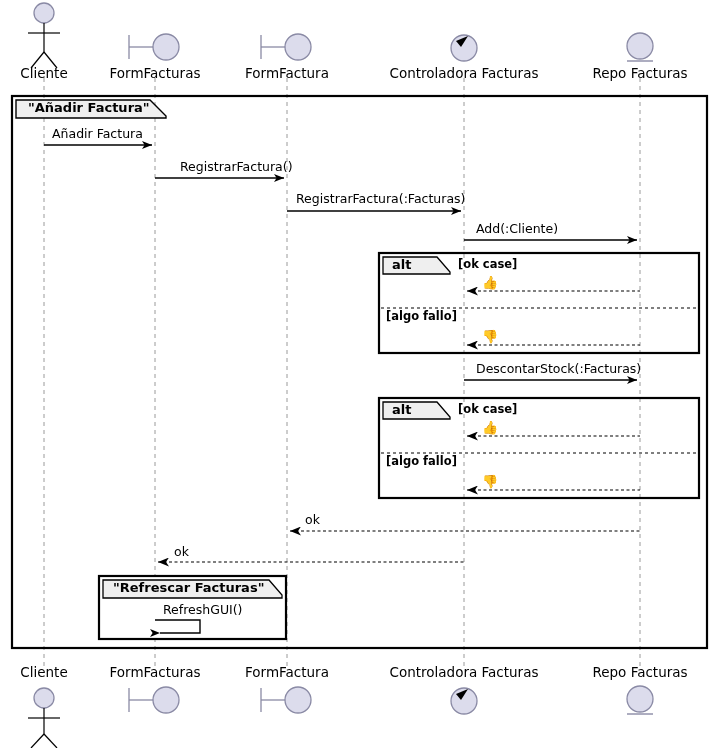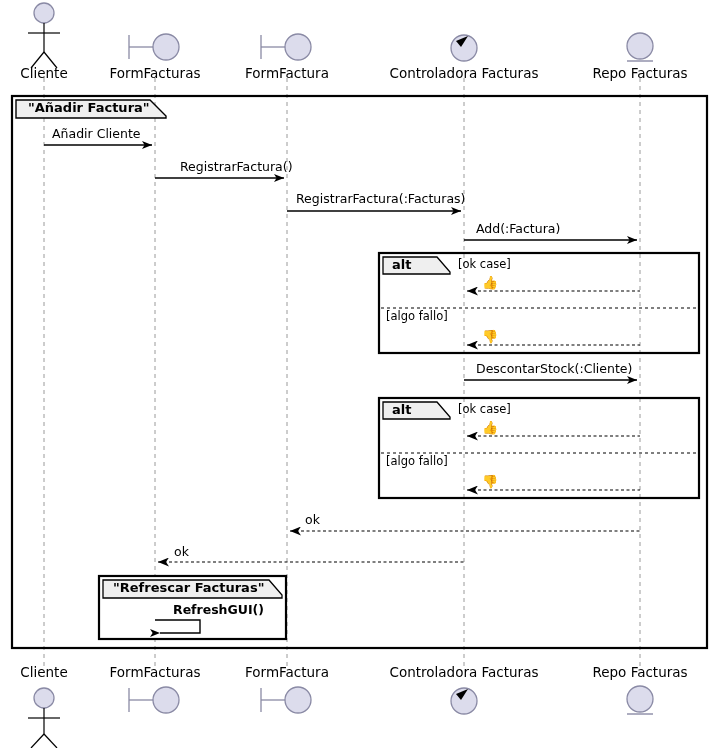--- a/index.html
+++ b/index.html
@@ -21,21 +21,21 @@
     position: absolute;
     font-size: 13.5px;
     line-height: 1;
     white-space: nowrap;
     color: #000;
   }
   .lbl.center { transform: translateX(-50%); }
   .lbl.msg { font-size: 12.5px; }
   .lbl.part { font-size: 13.5px; }
   .lbl.frag-title { font-size: 13px; font-weight: bold; }
-  .lbl.guard { font-size: 11.5px; font-weight: normal; text-align: right; }
+  .lbl.guard { font-size: 11.5px; font-weight: bold; text-align: right; }
   .lbl.emoji {
     font-size: 13px;
     font-family: "DejaVu Sans", sans-serif;
   }
 </style>
 </head>
 <body>
 
 <div id="diagram-root">
 
@@ -167,36 +167,36 @@
   <div class="lbl part center" style="left:640px; top:67px;">Repo Facturas</div>
 
   <div class="lbl part center" style="left:44px; top:666px;">Cliente</div>
   <div class="lbl part center" style="left:155px; top:666px;">FormFacturas</div>
   <div class="lbl part center" style="left:287px; top:666px;">FormFactura</div>
   <div class="lbl part center" style="left:464px; top:666px;">Controladora Facturas</div>
   <div class="lbl part center" style="left:640px; top:666px;">Repo Facturas</div>
 
   <div class="lbl frag-title" style="left:28px; top:101px;">"Añadir Factura"</div>
 
-  <div class="lbl msg" style="left:52px; top:128px;">Añadir Cliente</div>
+  <div class="lbl msg" style="left:52px; top:128px;">Añadir Factura</div>
   <div class="lbl msg" style="left:180px; top:161px;">RegistrarFactura()</div>
   <div class="lbl msg" style="left:296px; top:193px;">RegistrarFactura(:Facturas)</div>
-  <div class="lbl msg" style="left:476px; top:223px;">Add(:Factura)</div>
-  <div class="lbl msg" style="left:476px; top:363px;">DescontarStock(:Cliente)</div>
+  <div class="lbl msg" style="left:476px; top:223px;">Add(:Cliente)</div>
+  <div class="lbl msg" style="left:476px; top:363px;">DescontarStock(:Facturas)</div>
   <div class="lbl msg" style="left:305px; top:514px;">ok</div>
   <div class="lbl msg" style="left:174px; top:546px;">ok</div>
 
   <div class="lbl frag-title" style="left:392px; top:258px;">alt</div>
   <div class="lbl guard" style="left:458px; top:259px;">[ok case]</div>
   <div class="lbl emoji" style="left:482px; top:276px;">👍</div>
   <div class="lbl guard" style="left:386px; top:311px;">[algo fallo]</div>
   <div class="lbl emoji" style="left:482px; top:330px;">👎</div>
 
   <div class="lbl frag-title" style="left:392px; top:403px;">alt</div>
   <div class="lbl guard" style="left:458px; top:404px;">[ok case]</div>
   <div class="lbl emoji" style="left:482px; top:421px;">👍</div>
   <div class="lbl guard" style="left:386px; top:456px;">[algo fallo]</div>
   <div class="lbl emoji" style="left:482px; top:475px;">👎</div>
 
   <div class="lbl frag-title" style="left:113px; top:581px;">"Refrescar Facturas"</div>
-  <div class="lbl msg" style="left:173px; top:604px;font-weight:bold;">RefreshGUI()</div>
+  <div class="lbl msg" style="left:163px; top:604px;">RefreshGUI()</div>
 
 </div>
 
 </body></html>

